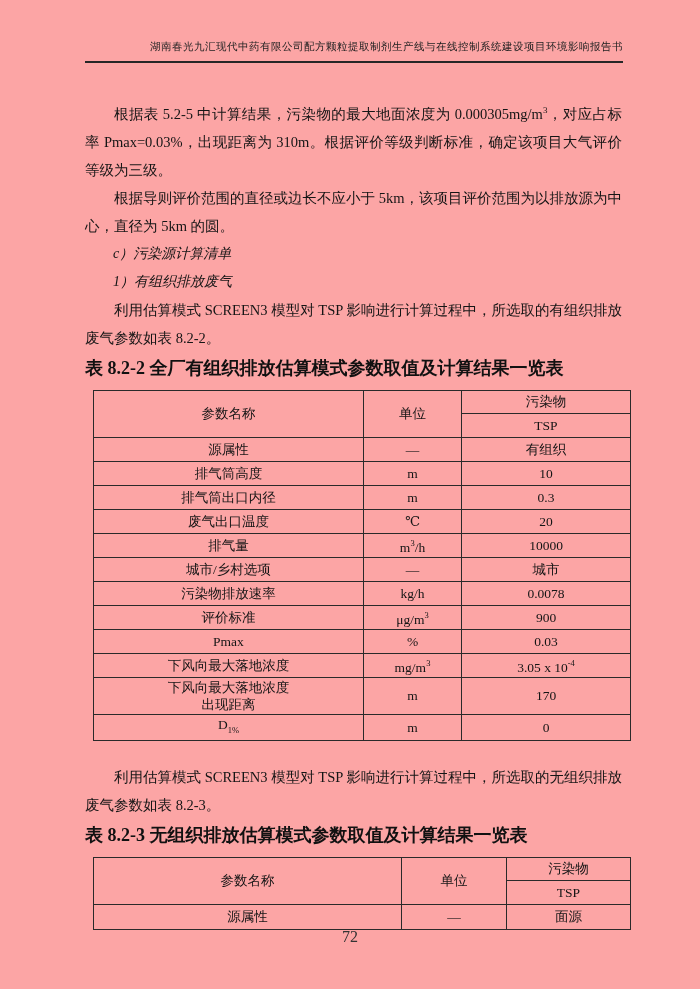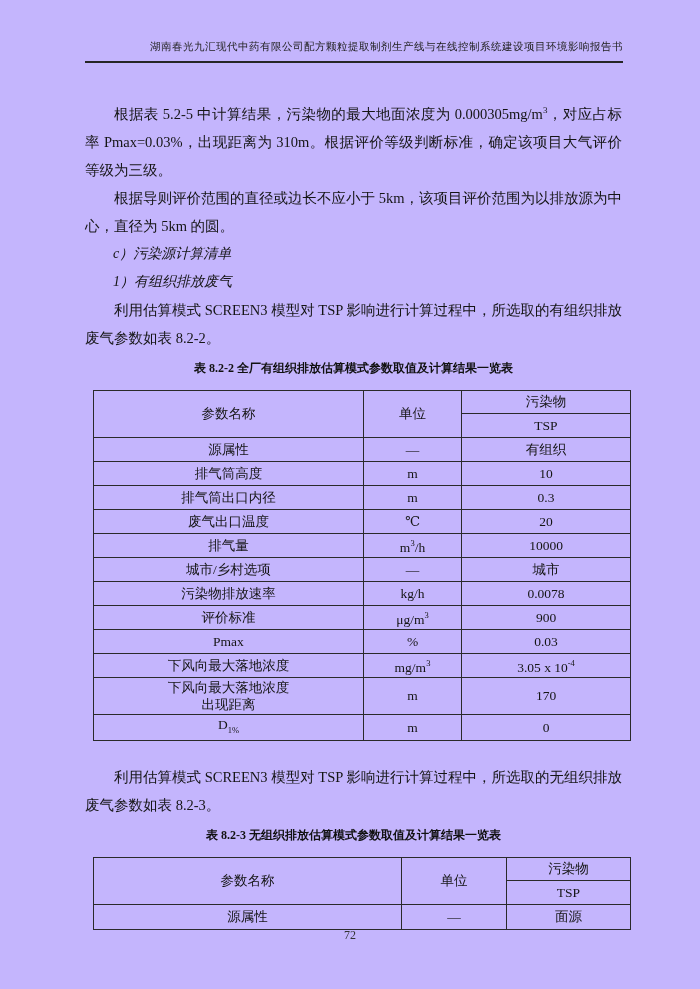--- a/index.html
+++ b/index.html
@@ -1,20 +1,20 @@
 <!DOCTYPE html>
 <html><head>
 <meta charset="utf-8">
 <style>
   * { margin:0; padding:0; box-sizing:border-box; }
   html,body { background:#ffffff; }
   .page {
     position:relative;
     width:700px; height:989px;
-    background:#c4b5fd;
+    background:#fca5a5;
     font-family:"Liberation Serif","DejaVu Serif",serif;
     color:#1a1a1a;
     overflow:hidden;
   }
   .doc-header {
     position:absolute;
     left:85px; width:538px; top:40px;
     text-align:right;
     font-size:10.5px;
     letter-spacing:0.5px;
@@ -35,23 +35,23 @@
   }
   .para sup { font-size:9px; }
   .list-line {
     font-size:14px;
     line-height:28px;
     text-indent:2em;
     color:#151515;
     font-style:italic;
   }
   .table-caption {
-    text-align:center;
+    text-align:left;
     font-weight:bold;
-    font-size:12px;
+    font-size:18px;
     line-height:26px;
     margin-top:3px;
     margin-bottom:9px;
     color:#111;
   }
   table.param-table {
     border-collapse:collapse;
     table-layout:fixed;
     width:537px;
     font-size:13.5px;
@@ -69,21 +69,21 @@
   .h24 { height:24px; }
   .h25 { height:25px; }
   .h36 { height:36px; }
   table.param-table sup { font-size:8.5px; }
   table.param-table sub { font-size:8.5px; }
   .para-gap { margin-top:22px; }
   .page-number {
     position:absolute;
     top:928px; left:0; width:700px;
     text-align:center;
-    font-size:12px;
+    font-size:16px;
     color:#333;
   }
 </style>
 </head>
 <body>
 
 <div class="page">
 
   <div class="doc-header">
     <span>湖南春光九汇现代中药有限公司配方颗粒提取制剂生产线与在线控制系统建设项目环境影响报告书</span>

